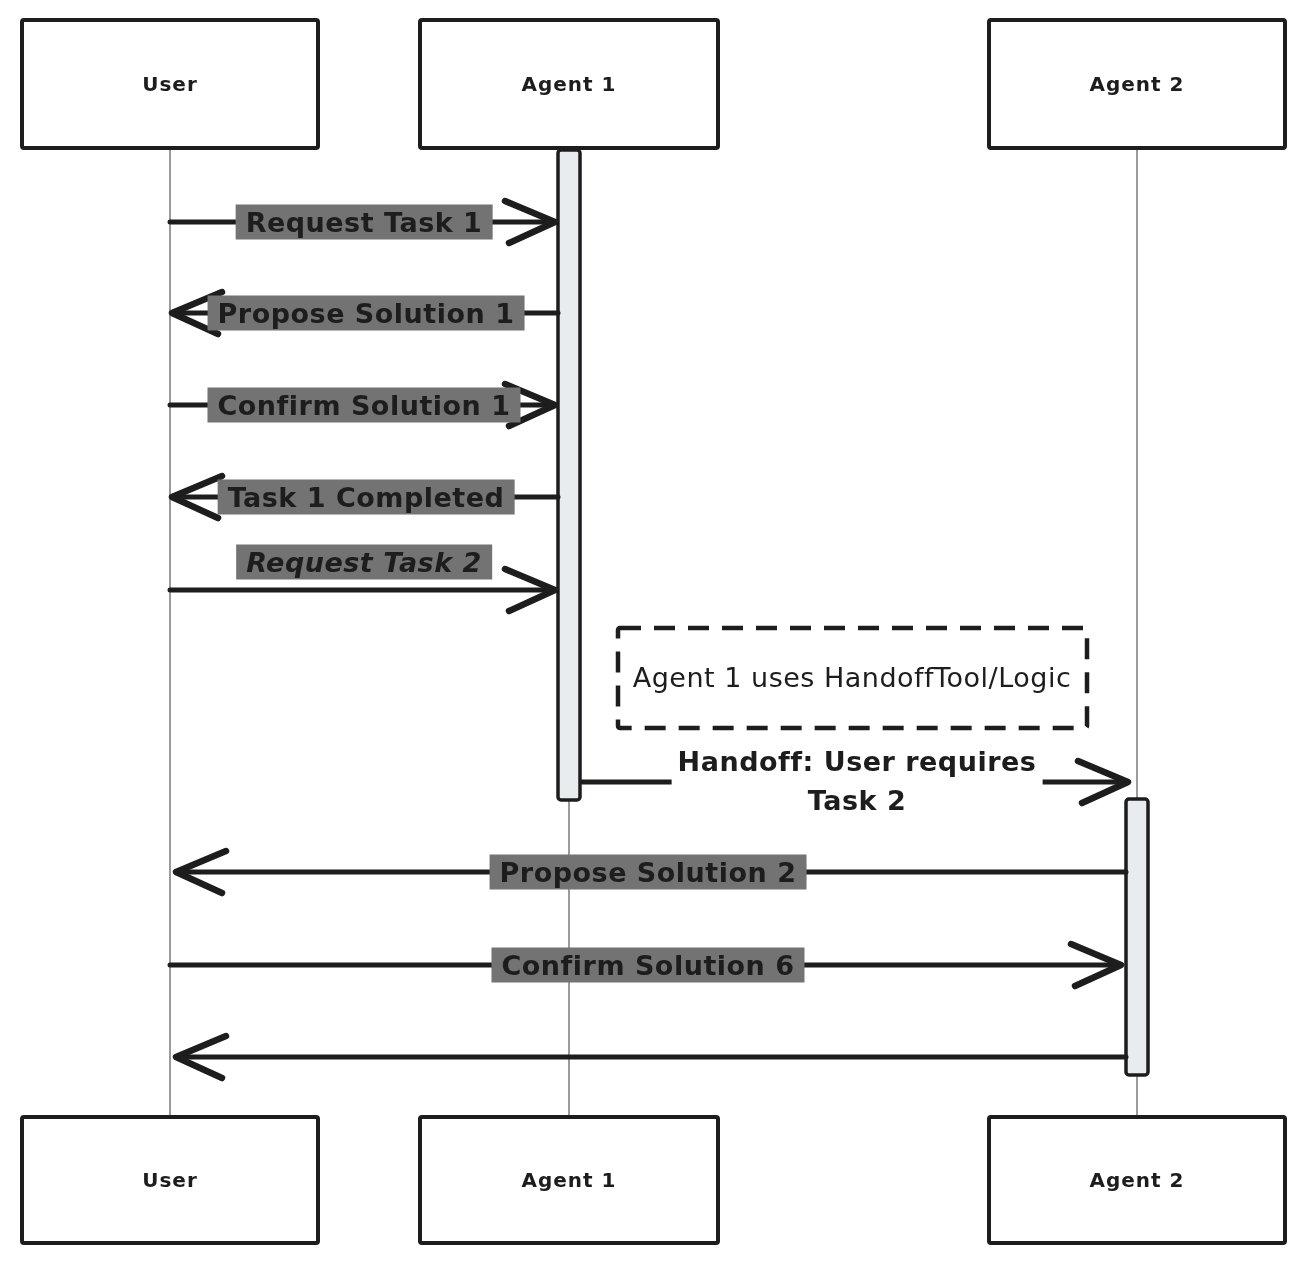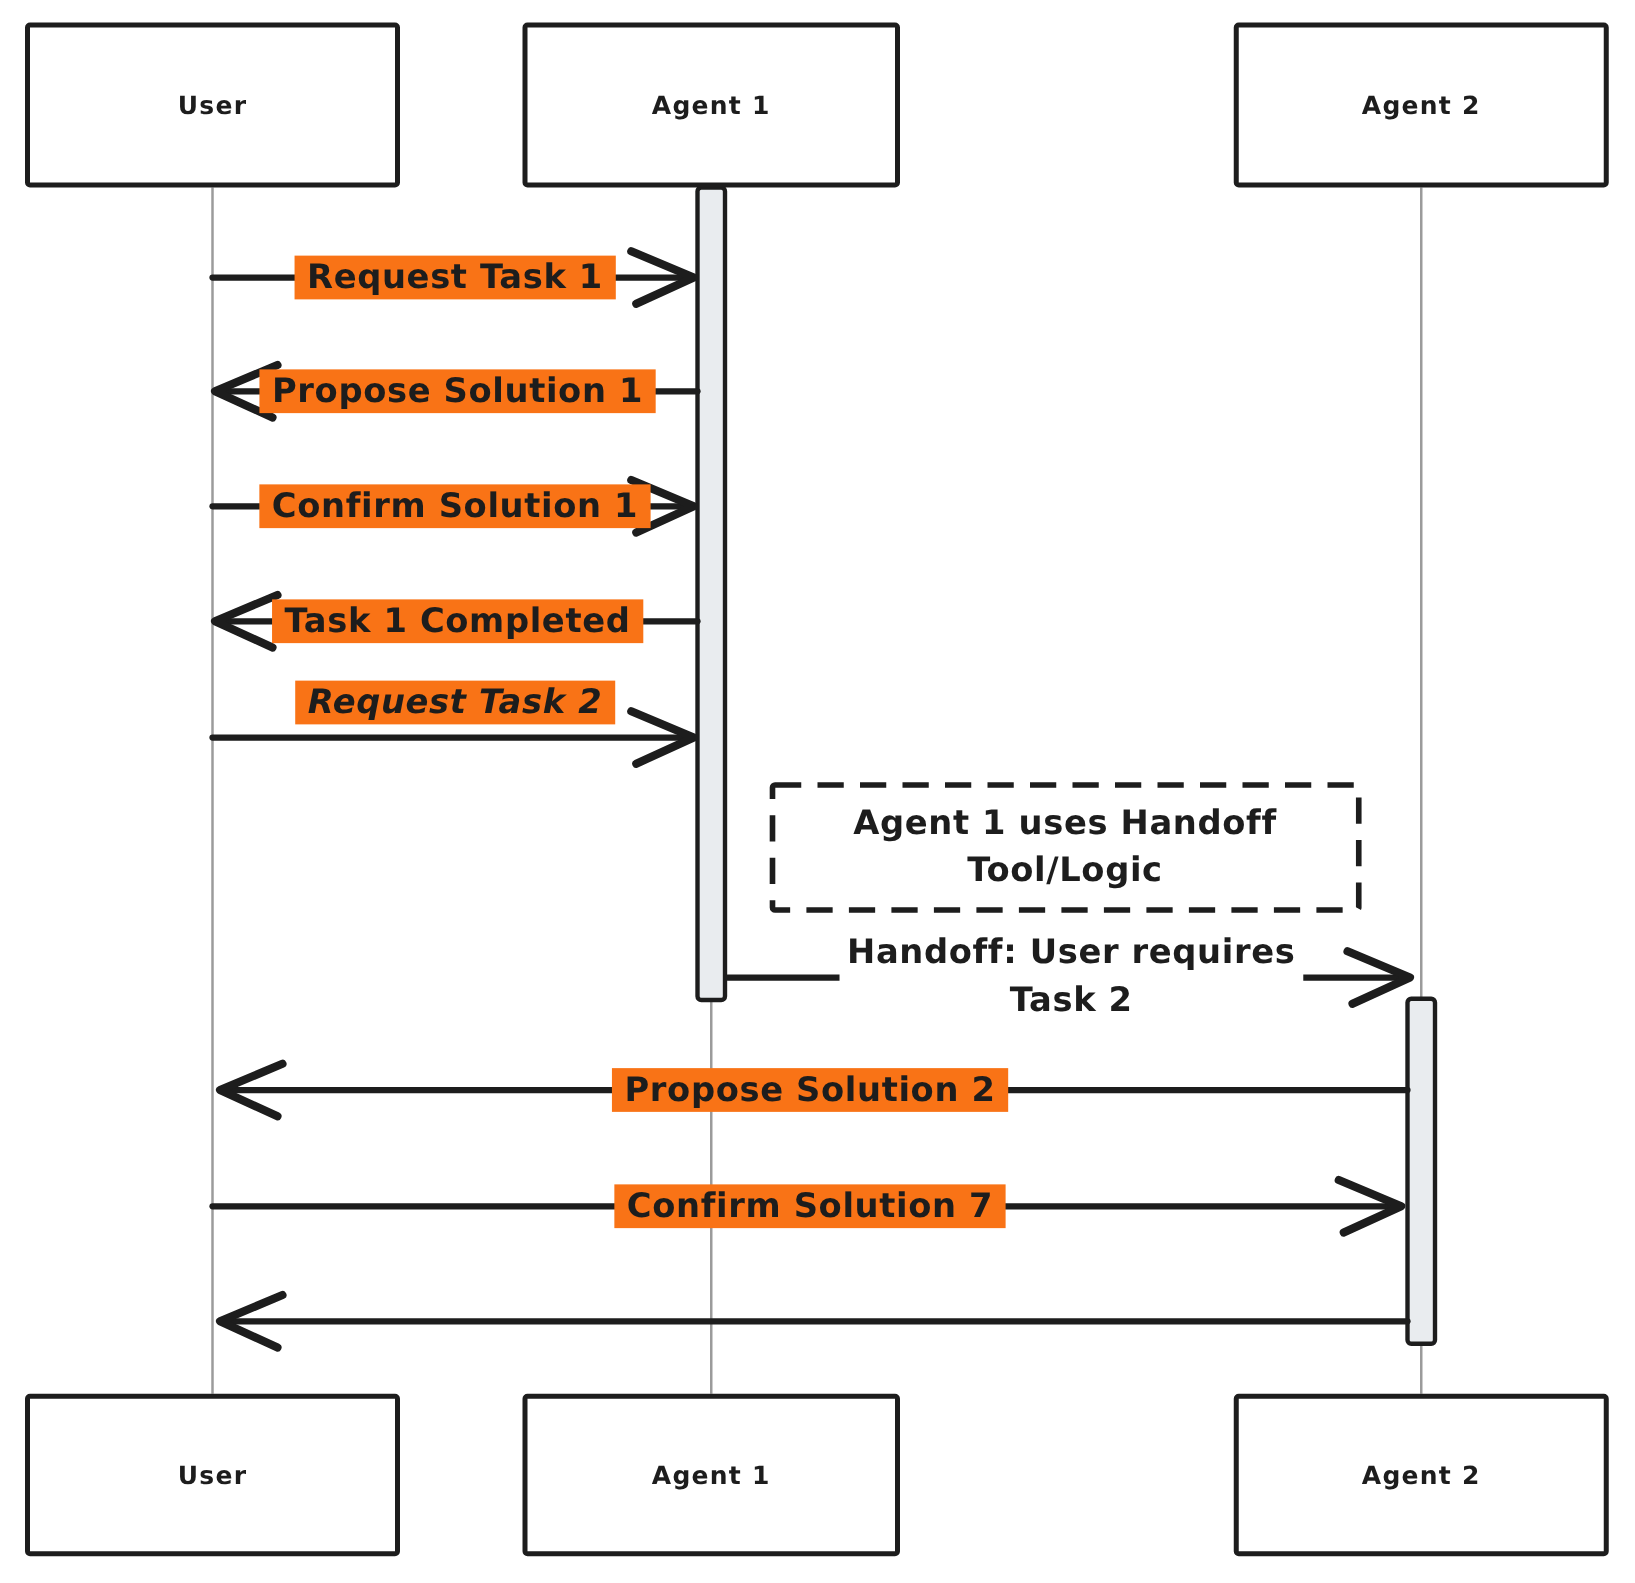--- a/index.html
+++ b/index.html
@@ -10,34 +10,34 @@
   .canvas *{box-sizing:border-box;}
   svg.layer{position:absolute;left:0;top:0;z-index:1;}
   .pbox{
     position:absolute;z-index:3;background:#ffffff;
     border:4px solid #1d1d1d;border-radius:4px;
     display:flex;align-items:center;justify-content:center;
     font-size:20px;font-weight:bold;letter-spacing:1px;
   }
   .msg-label{
     position:absolute;z-index:2;transform:translate(-50%,-50%);
-    background:#f97316;padding:2px 10px;white-space:nowrap;
+    background:#737373;padding:2px 10px;white-space:nowrap;
     font-size:27px;font-weight:bold;letter-spacing:.5px;
   }
   .msg-label-lines{
     position:absolute;z-index:2;transform:translate(-50%,-50%);
     background:#ffffff;padding:2px 6px;text-align:right;
     font-size:27px;font-weight:bold;letter-spacing:.5px;line-height:39px;
     display:flex;flex-direction:column;align-items:center;
   }
   .msg-label-lines .line{white-space:nowrap;}
   .note-text{
     position:absolute;z-index:2;transform:translate(-50%,-50%);
-    text-align:center;font-size:27px;font-weight:bold;letter-spacing:.5px;
-    line-height:38px;display:flex;flex-direction:column;align-items:center;
+    text-align:center;font-size:27px;font-weight:normal;letter-spacing:.5px;
+    line-height:38px;display:flex;align-items:center;
   }
   .note-text .line{white-space:nowrap;}
 </style>
 </head>
 <body>
 
 <div class="canvas">
 
   <svg class="layer" width="1308" height="1266" viewBox="0 0 1308 1266">
 
@@ -103,20 +103,20 @@
   <div class="msg-label" style="left:364px;top:405px;">Confirm Solution 1</div>
   <div class="msg-label" style="left:366px;top:497px;">Task 1 Completed</div>
   <div class="msg-label" style="left:364px;top:562px;font-style:italic;">Request Task 2</div>
 
   <div class="msg-label-lines" style="left:857px;top:781px;">
     <div class="line">Handoff: User requires</div>
     <div class="line">Task 2</div>
   </div>
 
   <div class="msg-label" style="left:648px;top:872px;">Propose Solution 2</div>
-  <div class="msg-label" style="left:648px;top:965px;">Confirm Solution 7</div>
+  <div class="msg-label" style="left:648px;top:965px;">Confirm Solution 6</div>
 
   <div class="note-text" style="left:852px;top:678px;">
     <div class="line">Agent 1 uses Handoff</div>
     <div class="line">Tool/Logic</div>
   </div>
 
 </div>
 
 </body></html>

